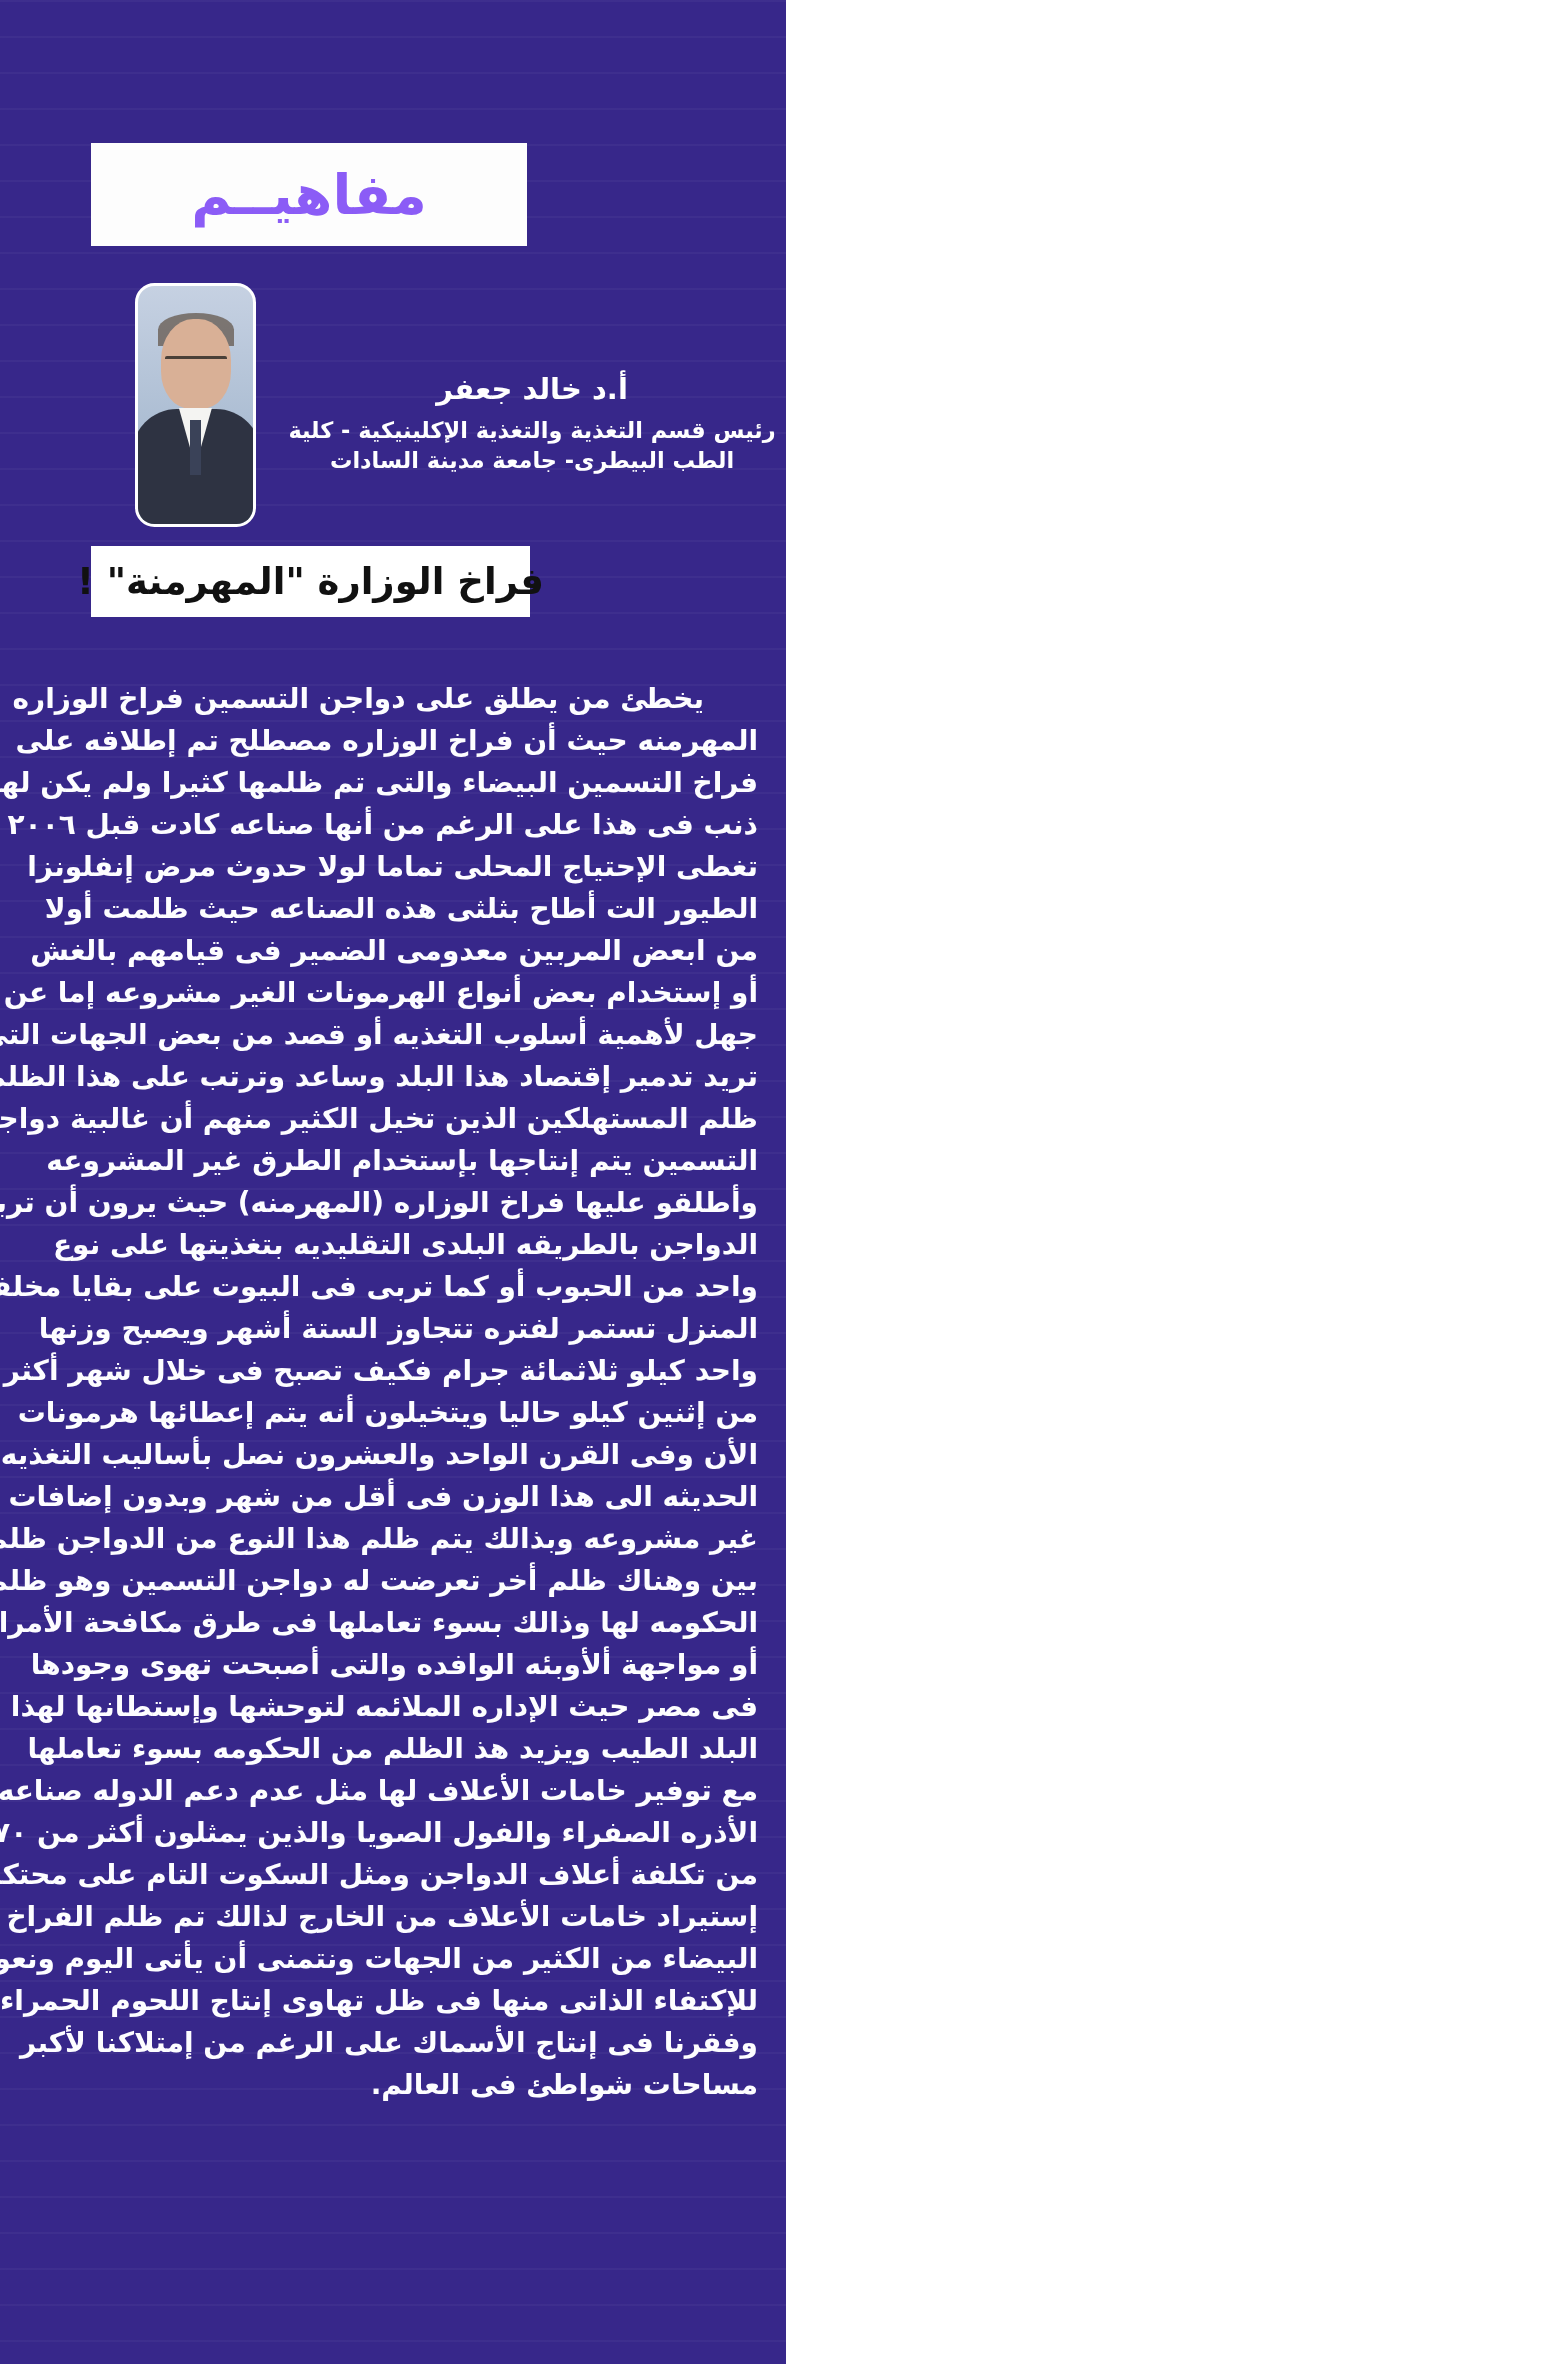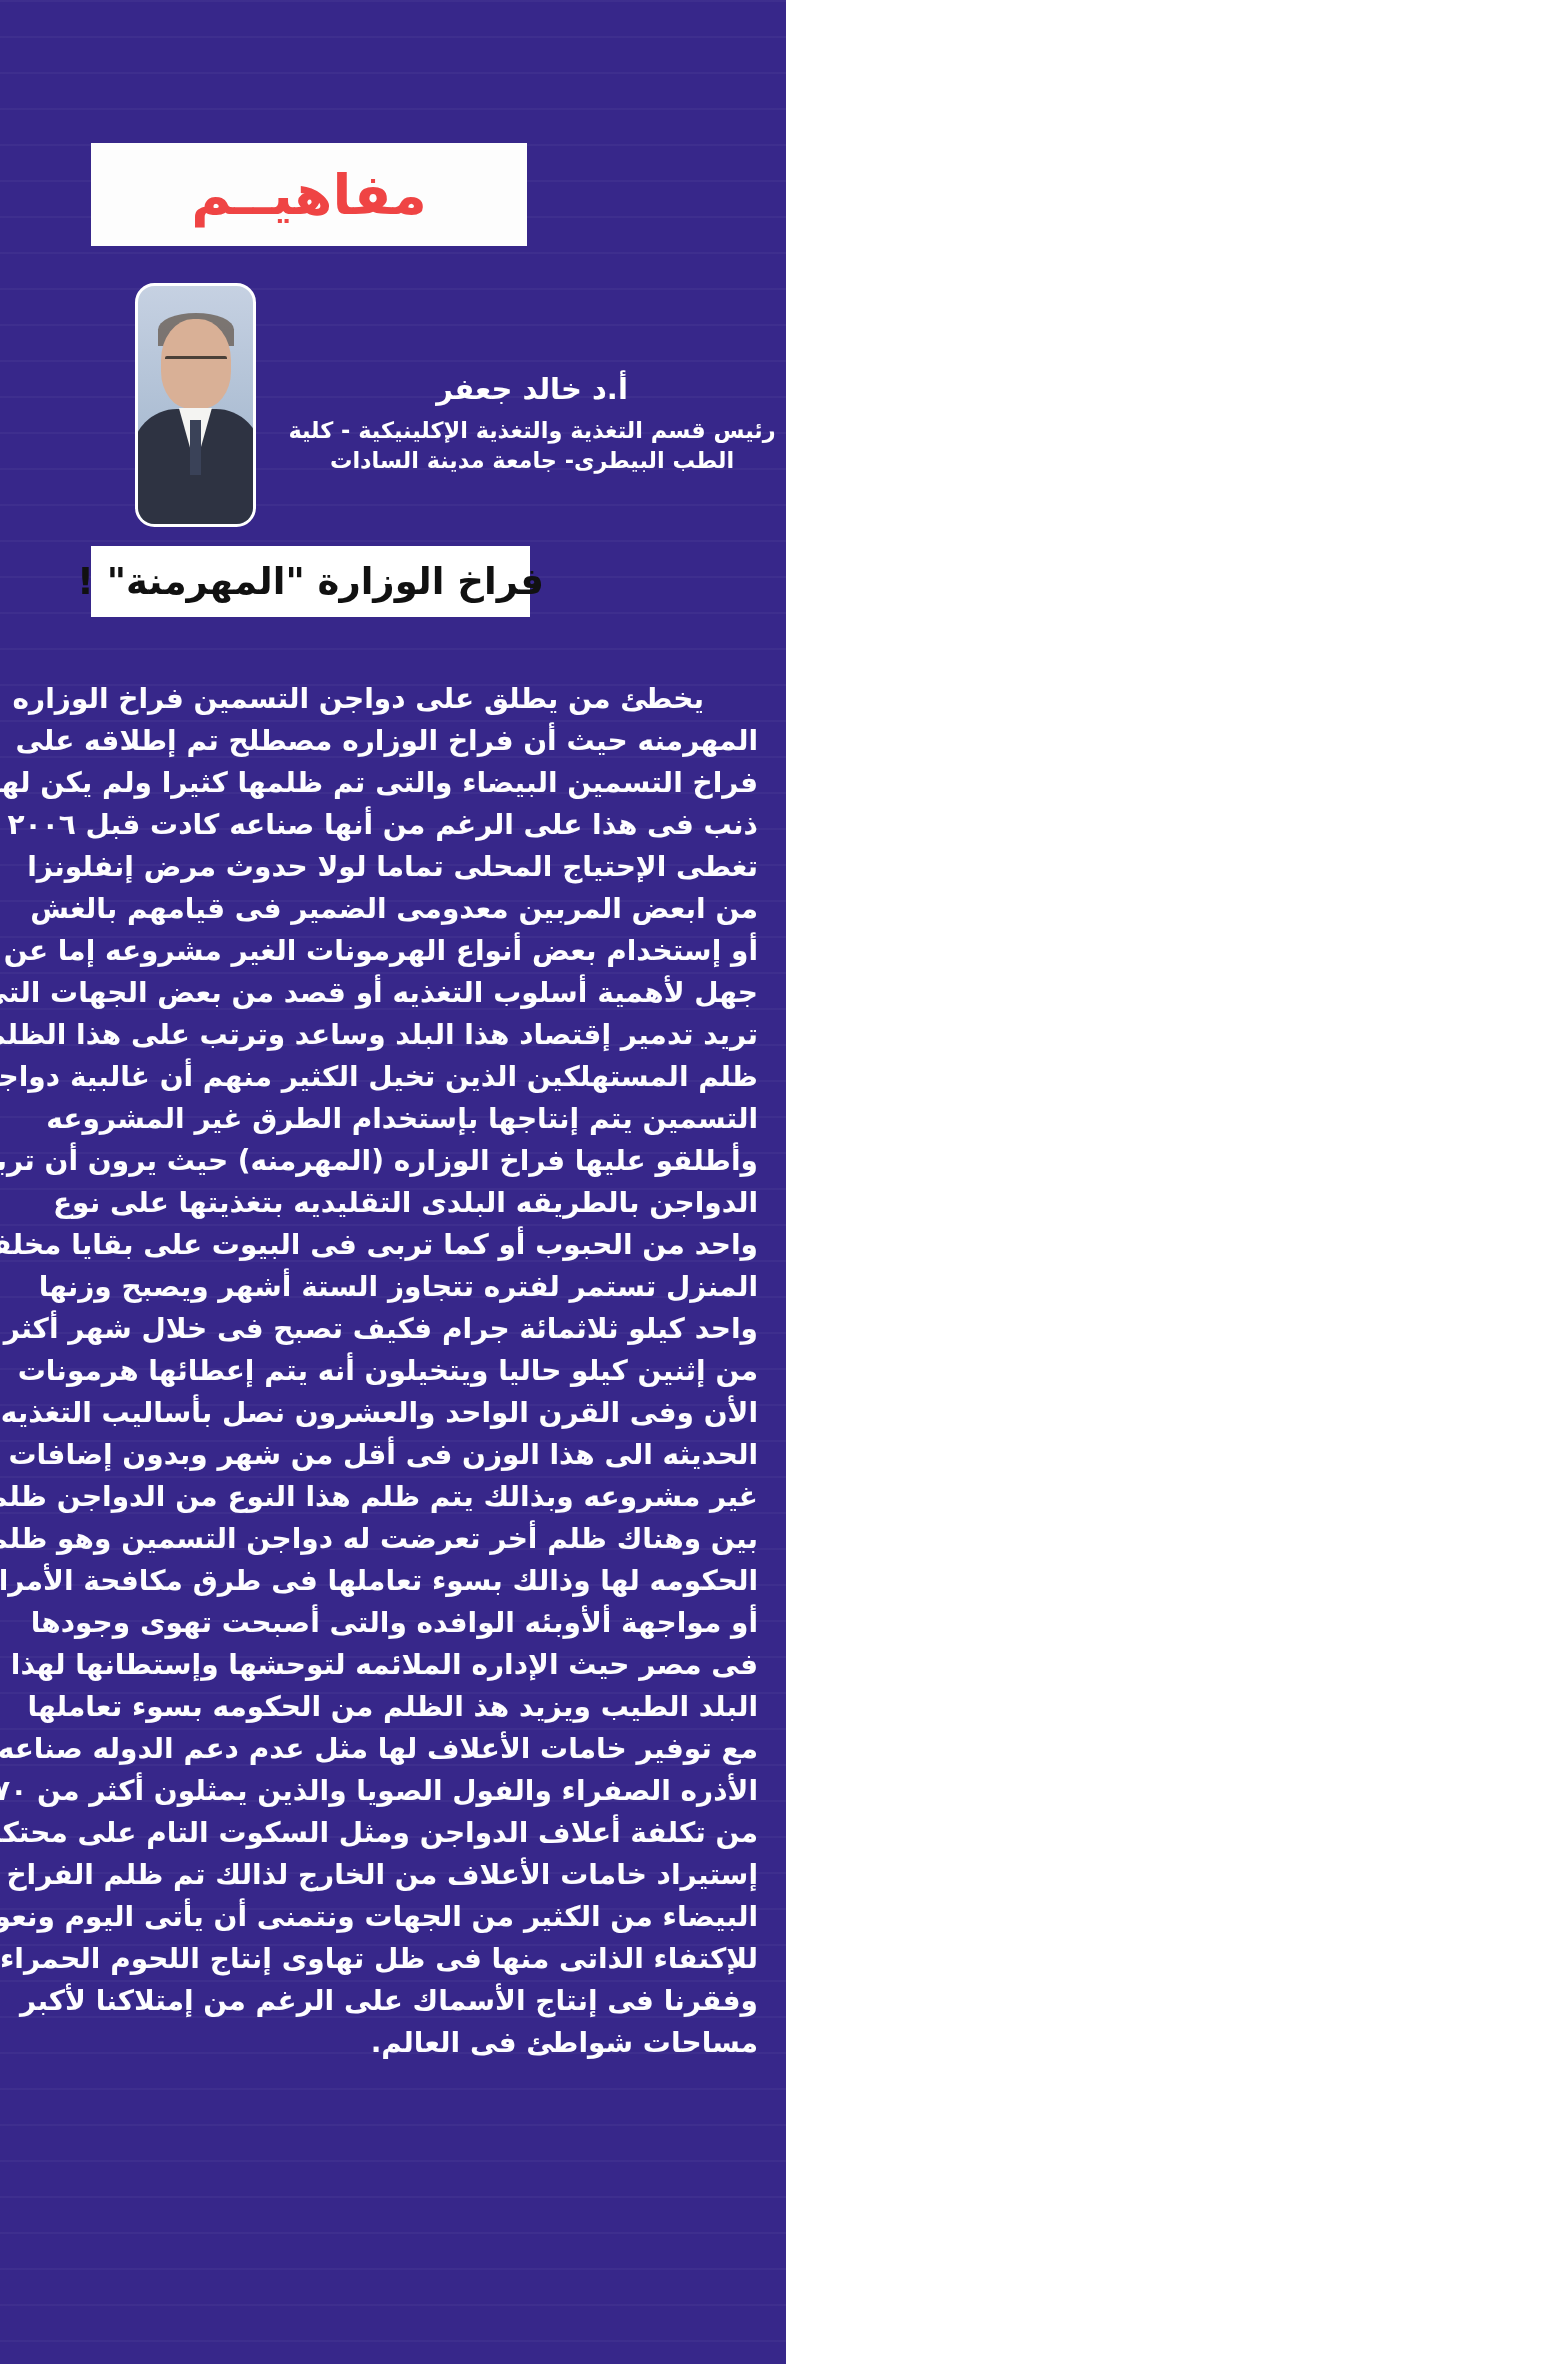--- a/index.html
+++ b/index.html
@@ -25,21 +25,21 @@
   .header-box {
     position: absolute;
     left: 91px; top: 143px;
     width: 436px; height: 103px;
     background: #fdfdfd;
     display: flex; align-items: center; justify-content: center;
   }
   .header-title {
     font-size: 55px;
     font-weight: bold;
-    color: #ef4444;
+    color: #8b5cf6;
     direction: rtl;
     letter-spacing: 1px;
   }
   .author-row {
     position: absolute;
     left: 91px; top: 283px;
     width: 673px; height: 244px;
     display: flex;
     padding-left: 44px;
   }
@@ -185,20 +185,21 @@
     <div class="title-box">
       <div class="article-title">فراخ الوزارة "المهرمنة" !</div>
     </div>
 
     <div class="article">
         <div class="line">يخطئ من يطلق على دواجن التسمين فراخ الوزاره</div>
         <div class="line">المهرمنه حيث أن فراخ الوزاره مصطلح تم إطلاقه على</div>
         <div class="line">فراخ التسمين البيضاء والتى تم ظلمها كثيرا ولم يكن لها</div>
         <div class="line">ذنب فى هذا على الرغم من أنها صناعه كادت قبل ٢٠٠٦ أن</div>
         <div class="line">تغطى الإحتياج المحلى تماما لولا حدوث مرض إنفلونزا</div>
+        <div class="line">الطيور الت أطاح بثلثى هذه الصناعه حيث ظلمت أولا</div>
         <div class="line">من ابعض المربين معدومى الضمير فى قيامهم بالغش</div>
         <div class="line">أو إستخدام بعض أنواع الهرمونات الغير مشروعه إما عن</div>
         <div class="line">جهل لأهمية أسلوب التغذيه أو قصد من بعض الجهات التى</div>
         <div class="line">تريد تدمير إقتصاد هذا البلد وساعد وترتب على هذا الظلم</div>
         <div class="line">ظلم المستهلكين الذين تخيل الكثير منهم أن غالبية دواجن</div>
         <div class="line">التسمين يتم إنتاجها بإستخدام الطرق غير المشروعه</div>
         <div class="line">وأطلقو عليها فراخ الوزاره (المهرمنه) حيث يرون أن تربية</div>
         <div class="line">الدواجن بالطريقه البلدى التقليديه بتغذيتها على نوع</div>
         <div class="line">واحد من الحبوب أو كما تربى فى البيوت على بقايا مخلفات</div>
         <div class="line">المنزل تستمر لفتره تتجاوز الستة أشهر ويصبح وزنها</div>

